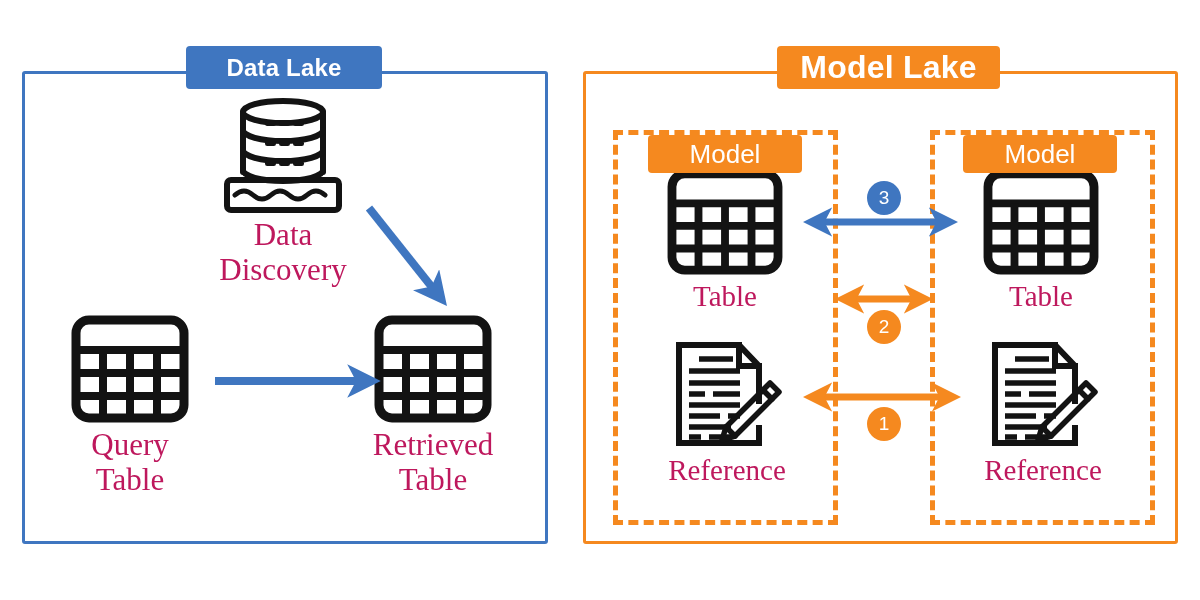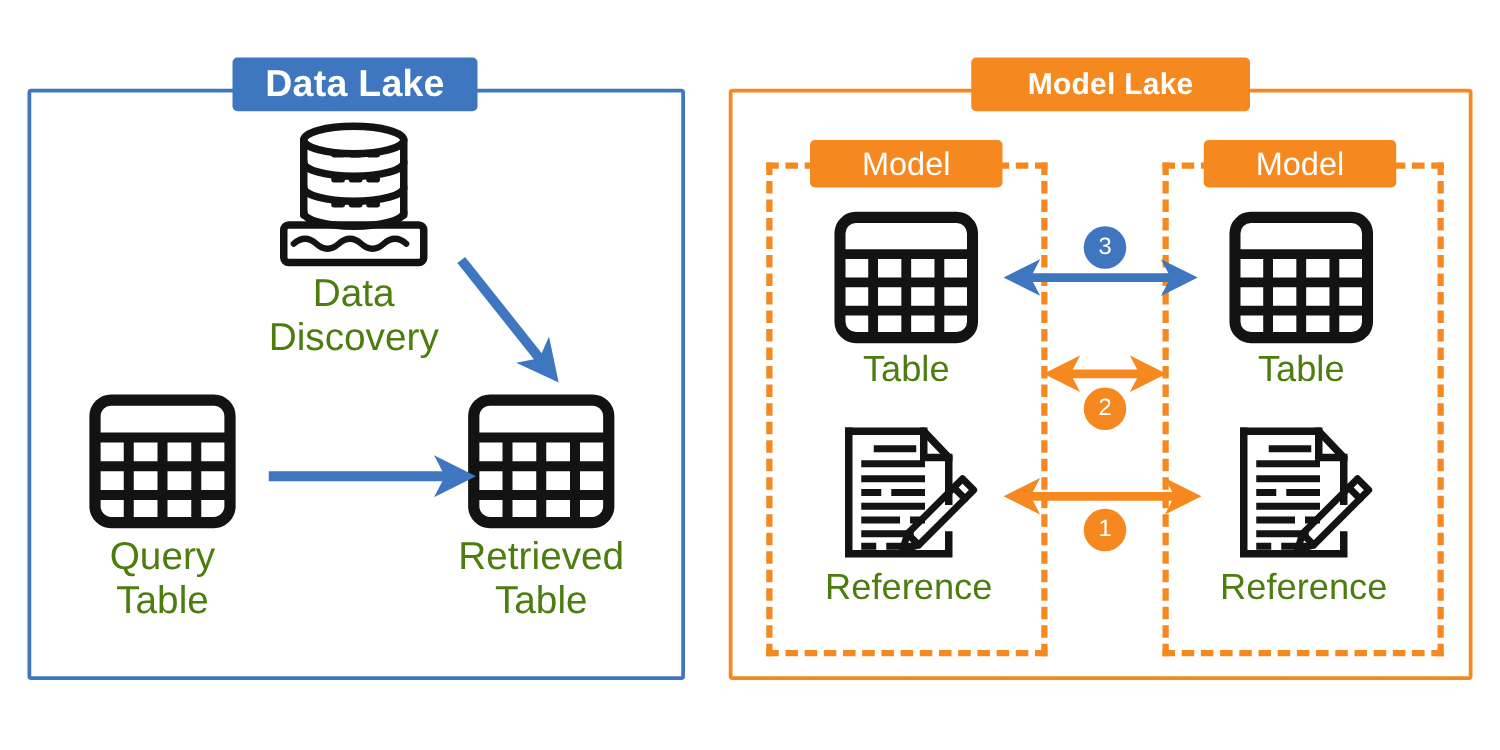--- a/index.html
+++ b/index.html
@@ -54,29 +54,29 @@
     white-space: nowrap;
     letter-spacing: 0.2px;
     z-index: 6;
   }
   #data-lake-title {
     left: 186px;
     top: 46px;
     width: 196px;
     height: 43px;
     background: #3f76c0;
-    font-size: 30px;
+    font-size: 24px;
   }
   #model-lake-title {
     left: 777px;
     top: 46px;
     width: 223px;
     height: 43px;
     background: #f5891f;
-    font-size: 24px;
+    font-size: 32px;
   }
 
   
   .model-box {
     position: absolute;
     box-sizing: border-box;
     border: 5px dashed #f5891f;
     background: transparent;
   }
   #model-box-left  { left: 613px; top: 130px; width: 225px; height: 395px; }
@@ -89,38 +89,40 @@
     align-items: center;
     justify-content: center;
     height: 38px;
     width: 154px;
     background: #f5891f;
     color: #ffffff;
     font-size: 26px;
     border-radius: 4px;
     z-index: 6;
     white-space: nowrap;
+    margin-top: 23px;
   }
   #model-title-left  { left: 648px; top: 112px; }
   #model-title-right { left: 963px; top: 112px; }
 
   
   .node {
     position: absolute;
     display: flex;
     flex-direction: column;
     align-items: center;
   }
   .node-caption {
     margin-top: 4px;
-    color: #4d7c0f;
+    color: #be185d;
     font-size: 31px;
     line-height: 1.12;
     text-align: center;
     white-space: pre-line;
+    font-family: Liberation Serif, serif;
   }
   .node-caption.small { font-size: 29px; }
 
   
   .icon-wrap { line-height: 0; }
 
   
   #node-data-discovery { left: 203px; top: 96px; width: 160px; }
   #node-query-table    { left: 50px;  top: 314px; width: 160px; }
   #node-retrieved-table{ left: 352px; top: 314px; width: 162px; }

